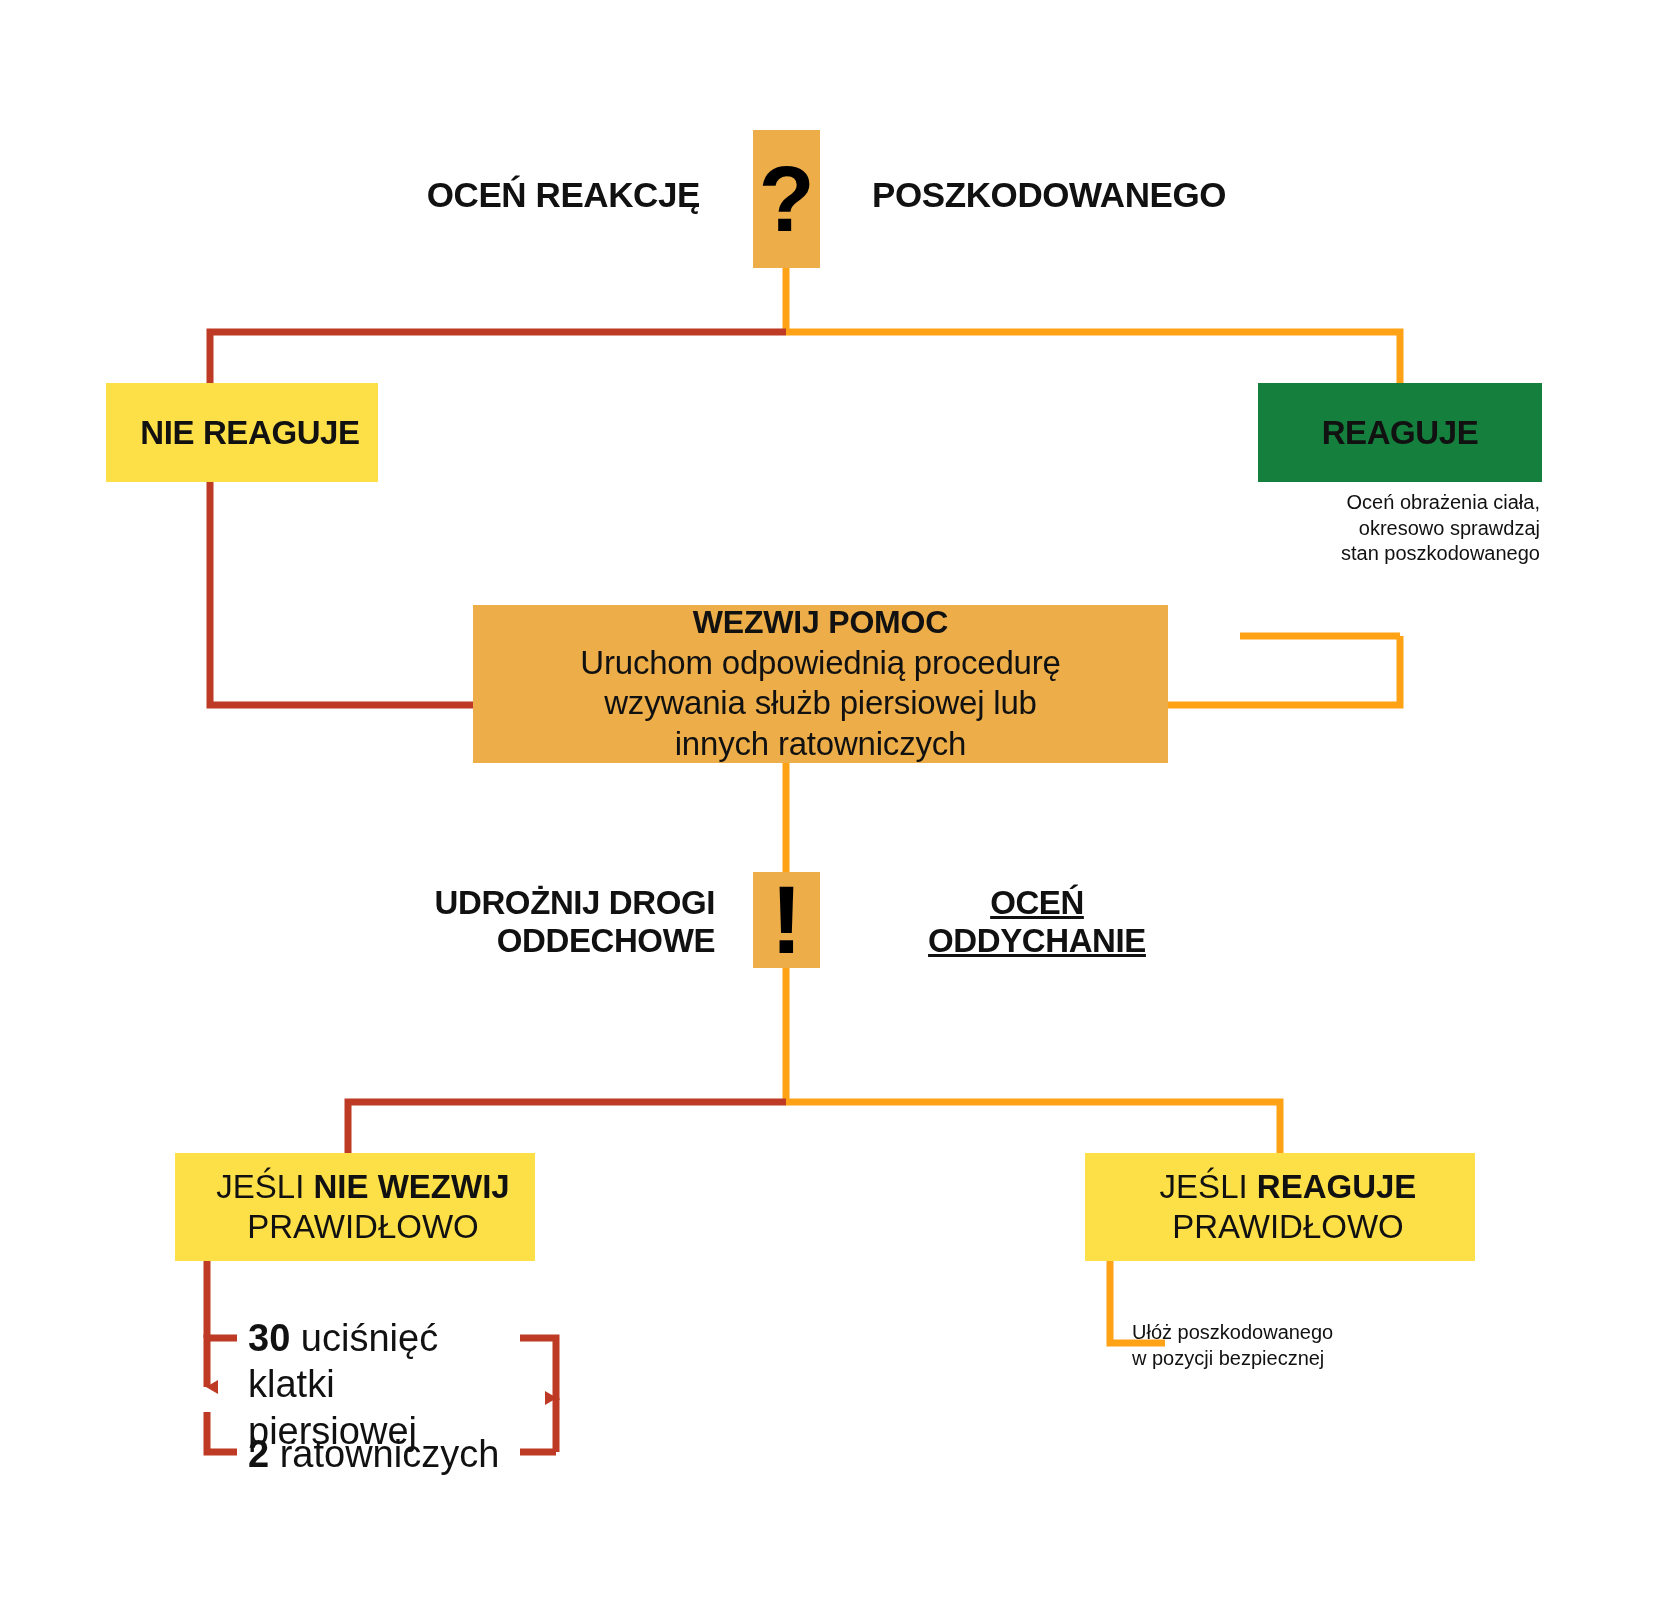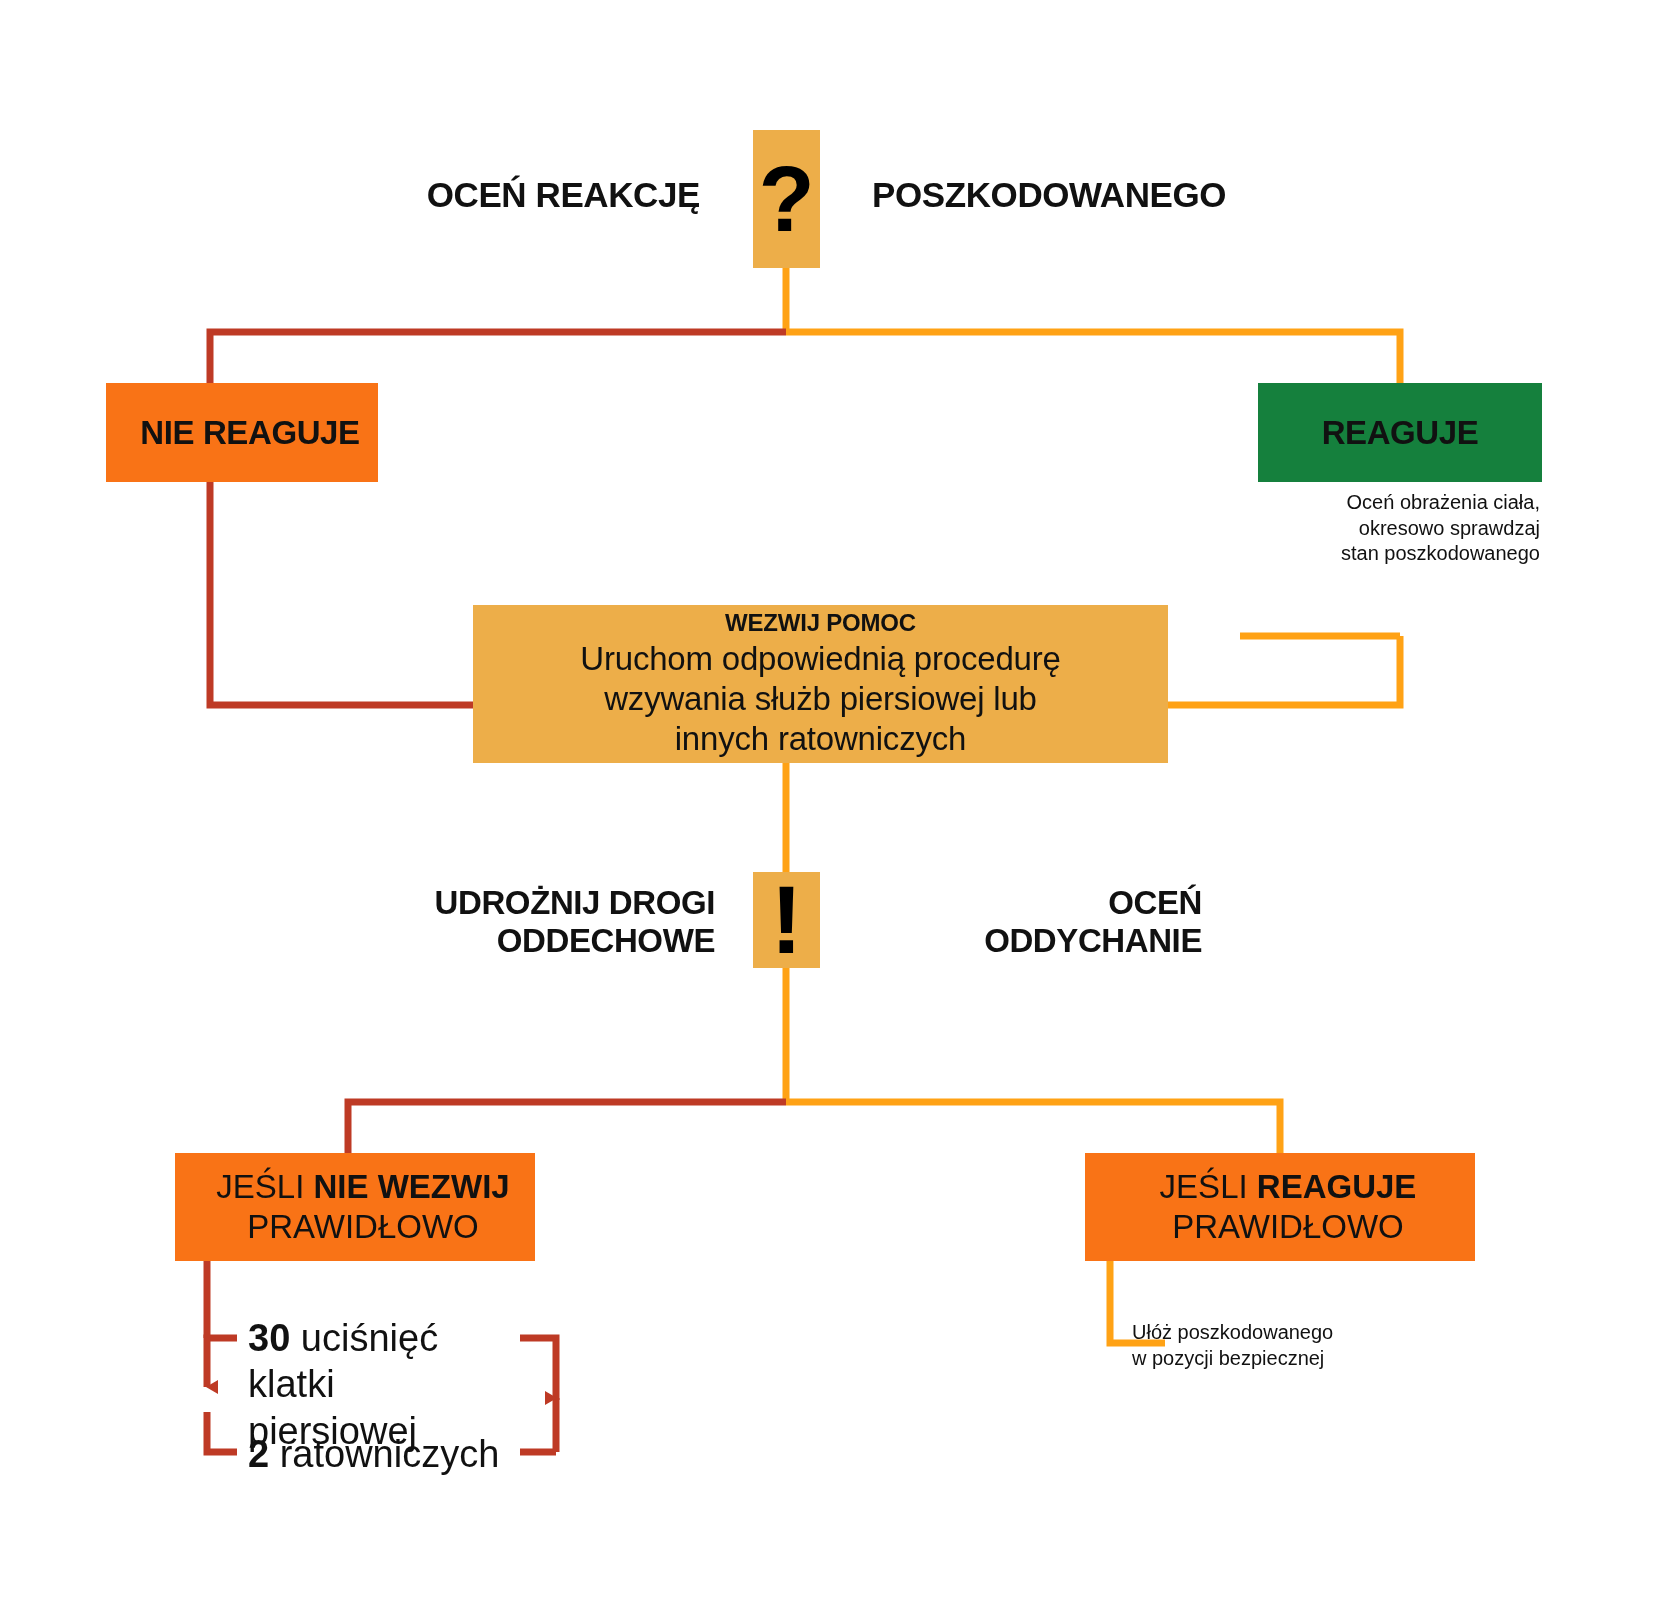--- a/index.html
+++ b/index.html
@@ -31,21 +31,21 @@
   
   .node {
     position: absolute;
     z-index: 2;
     box-sizing: border-box;
   }
   .box-orange {
     background: #edae49;
   }
   .box-pink {
-    background: #f97316;
+    background: #fde047;
     padding-left: 16px;
   }
   .box-cream {
     background: #15803d;
   }
   .center {
     display: flex;
     align-items: center;
     justify-content: center;
     text-align: center;
@@ -86,39 +86,39 @@
   
   .action-block {
     padding: 16px 26px;
     display: flex;
     flex-direction: column;
     align-items: center;
     justify-content: center;
     text-align: center;
   }
   .action-title {
-    font-size: 24px;
+    font-size: 32px;
     font-weight: 700;
     letter-spacing: -0.2px;
     margin-bottom: 2px;
   }
   .action-body {
     font-size: 33px;
     font-weight: 400;
     line-height: 1.22;
     letter-spacing: -0.2px;
   }
 
   
   .excl-label {
     font-size: 33px;
     line-height: 1.16;
   }
   .excl-label.left { text-align: right; }
-  .excl-label.right { text-align: right; }
+  .excl-label.right { text-align: center; text-decoration: underline; }
 
   
   .outcome {
     font-size: 33px;
     line-height: 1.2;
     text-align: center;
     font-weight: 400;
   }
   .outcome b { font-weight: 700; }
 

